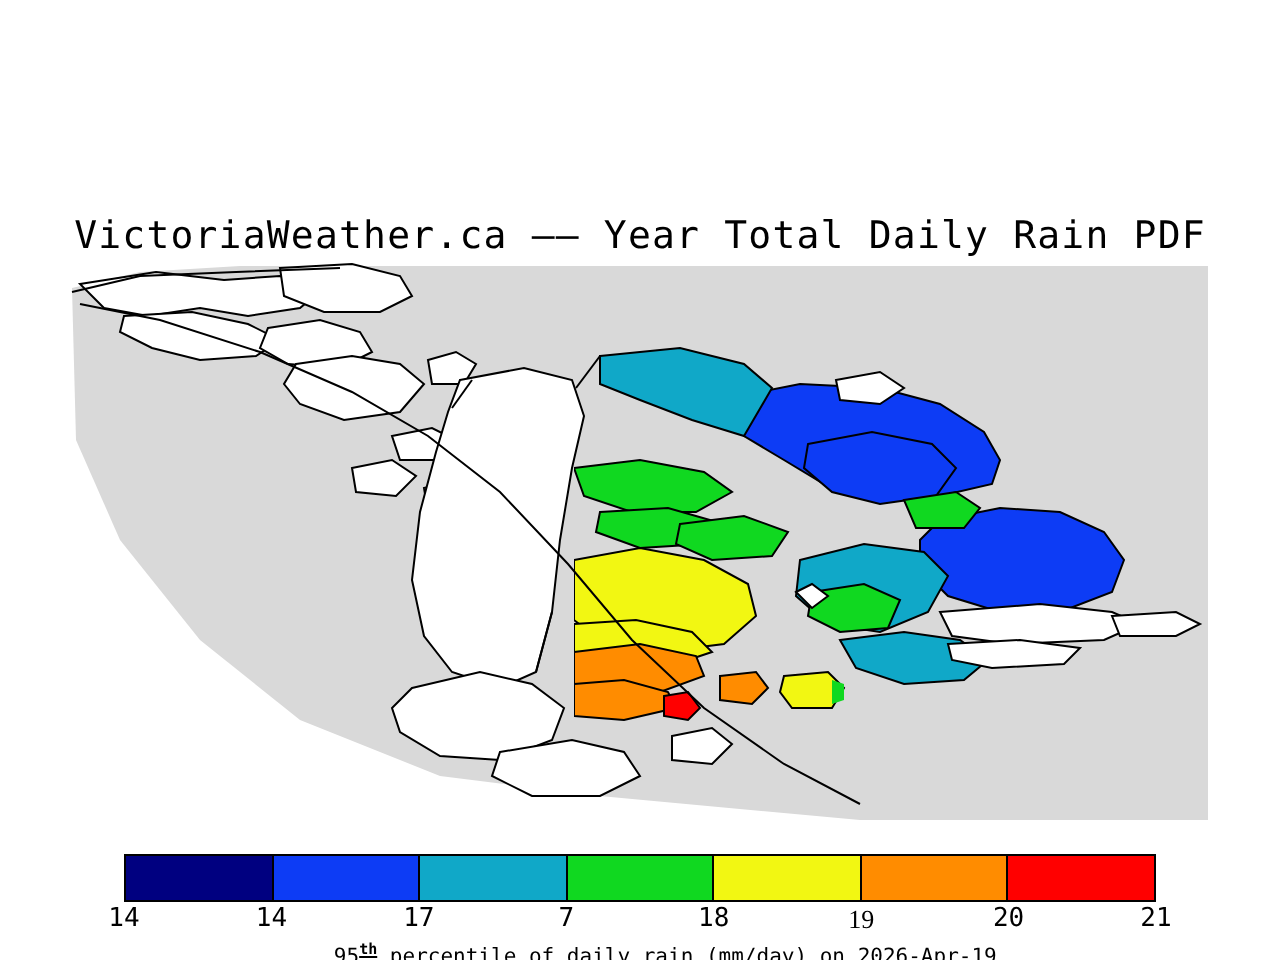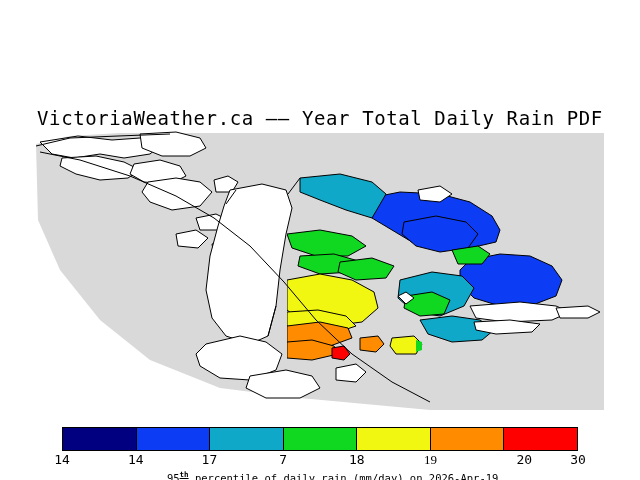--- a/index.html
+++ b/index.html
@@ -222,21 +222,21 @@
     </div>
   </div>
 
   <div id="cb-ticks">
       <span class="cb-tick" style="left: 0px;">14</span>
       <span class="cb-tick" style="left: 73.7143px;">14</span>
       <span class="cb-tick" style="left: 147.429px;">17</span>
       <span class="cb-tick" style="left: 221.143px;">7</span>
       <span class="cb-tick" style="left: 294.857px; text-align: right;">18</span>
       <span class="cb-tick" style="left: 368.571px; font-family: Liberation Serif, serif;">19</span>
-      <span class="cb-tick" style="left: 442.286px; margin-left: 20px;">20</span>
-      <span class="cb-tick" style="left: 516px;">30</span>
+      <span class="cb-tick" style="left: 442.286px;">20</span>
+      <span class="cb-tick" style="left: 516px;">21</span>
     </div>
 
   <div class="caption">
     <span>95</span><sup>th</sup><span> percentile of daily rain (mm/day) on 2026-Apr-19</span>
   </div>
 
 </div>
 
 </body></html>

